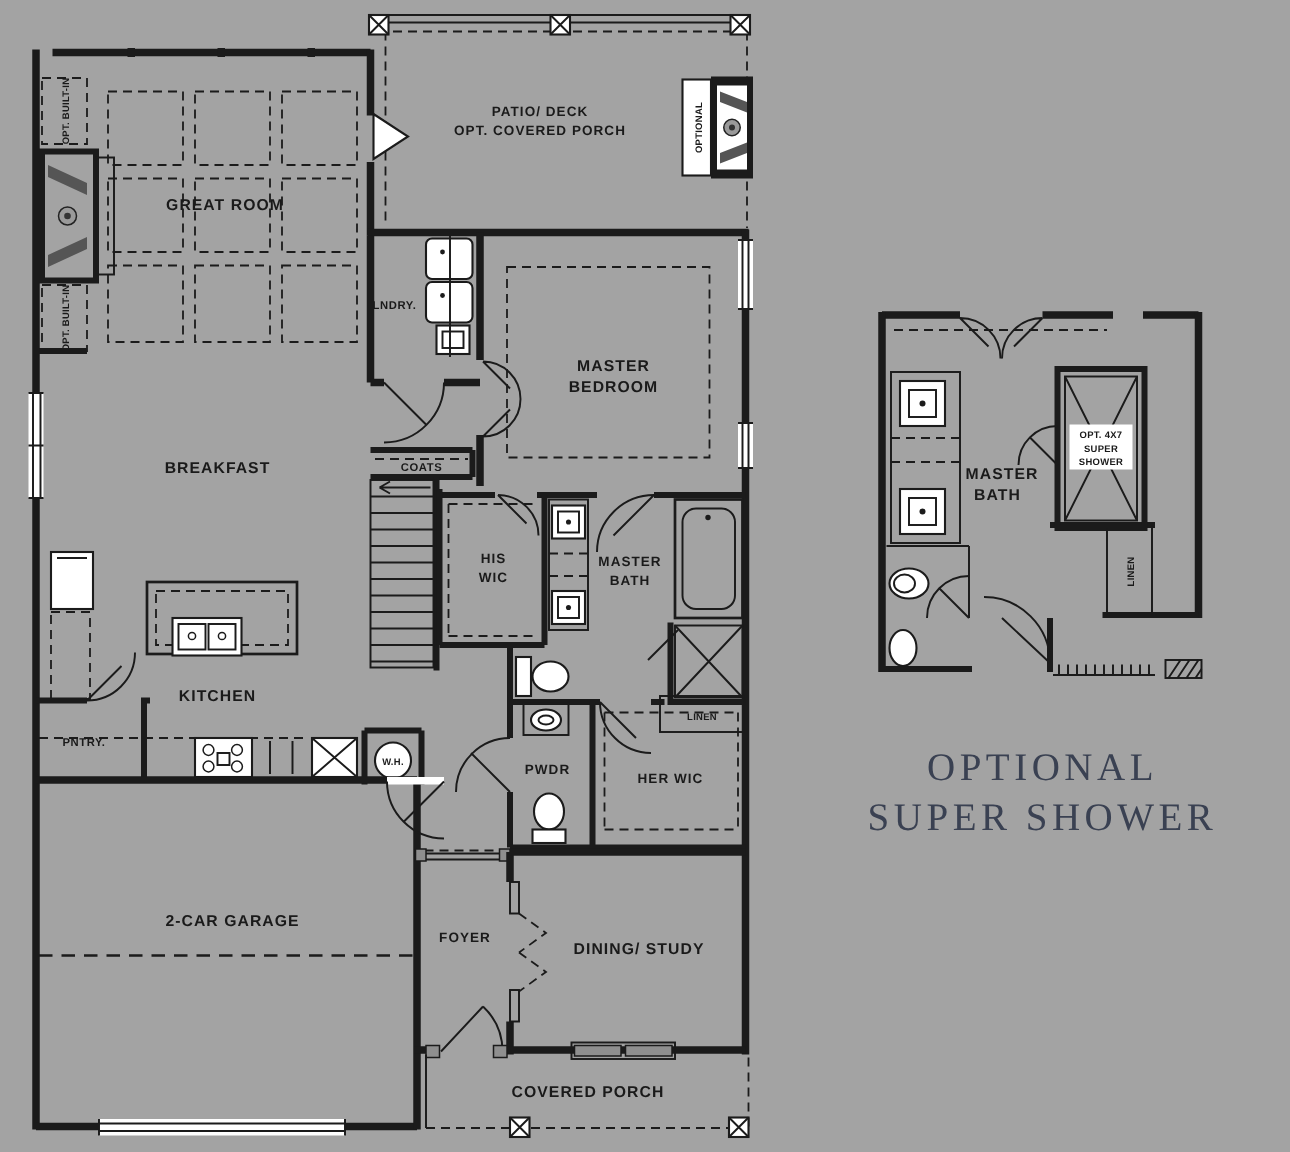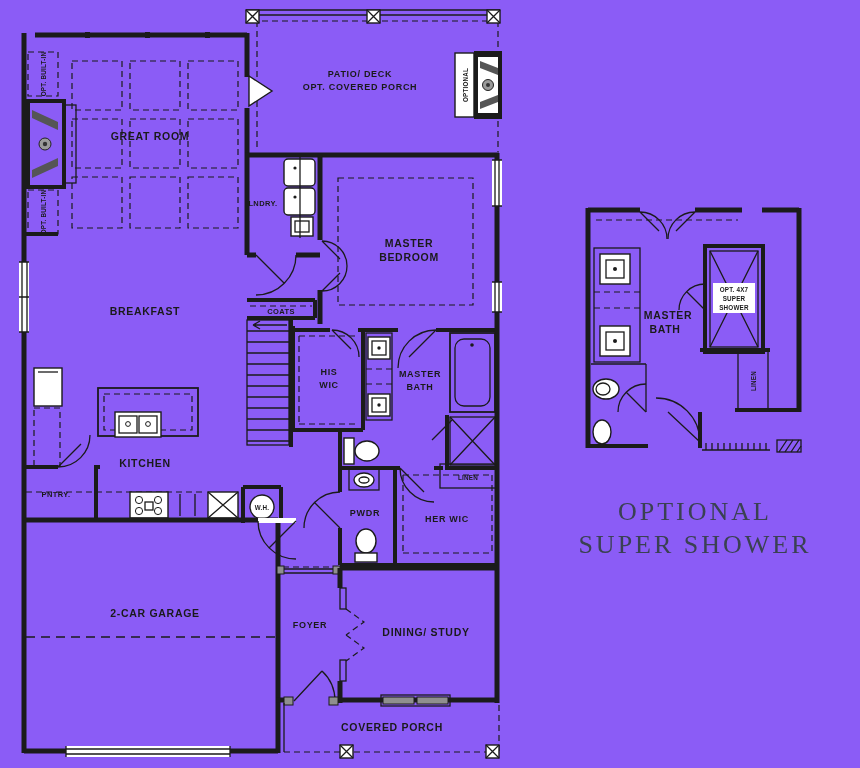--- a/index.html
+++ b/index.html
@@ -1,16 +1,16 @@
 <!DOCTYPE html>
 <html><head>
 <meta charset="utf-8">
 <style>
   html,body{margin:0;padding:0;background:#ffffff;}
-  .page{position:relative;width:860px;height:768px;background:#8b5cf6;overflow:hidden;}
+  .page{position:relative;width:860px;height:768px;background:#a3a3a3;overflow:hidden;}
   svg{display:block;}
   
   .w5{stroke:#1b1b1b;stroke-width:5;fill:none;stroke-linecap:butt}
   .w4{stroke:#1b1b1b;stroke-width:4;fill:none;stroke-linecap:butt}
   .t{stroke:#1b1b1b;stroke-width:1.3;fill:none}
   .t2{stroke:#1b1b1b;stroke-width:1.8;fill:none}
   .d{stroke:#1b1b1b;stroke-width:1.2;fill:none;stroke-dasharray:6 4}
   .d2{stroke:#1b1b1b;stroke-width:1.7;fill:none;stroke-dasharray:9 6}
   .fx{stroke:#1b1b1b;stroke-width:1.4;fill:#fff}
   .fxg{stroke:#1b1b1b;stroke-width:1;fill:#8f8f8f}

